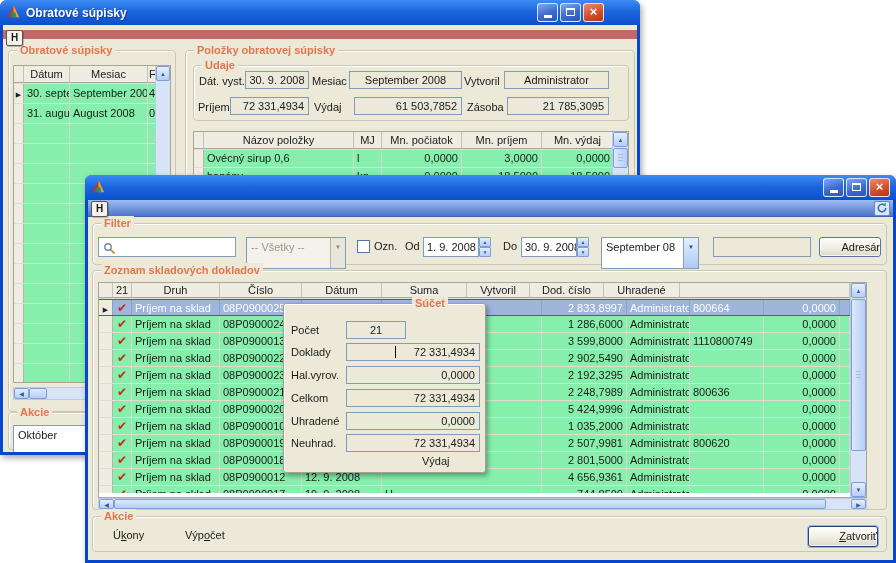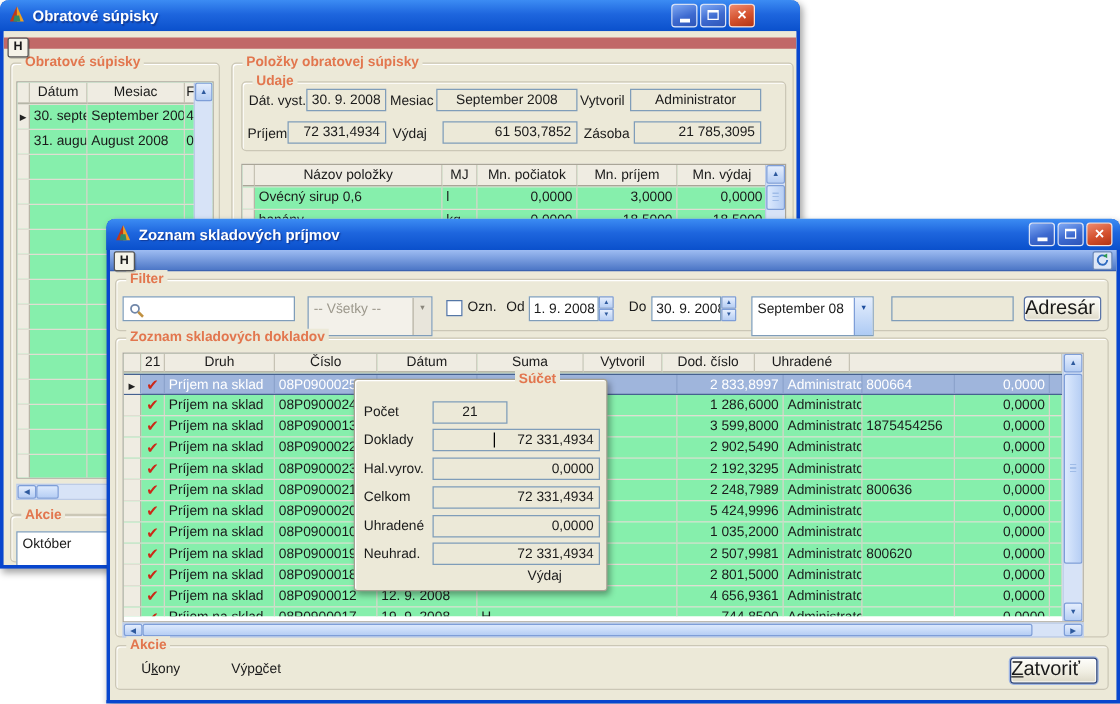--- a/index.html
+++ b/index.html
@@ -103,21 +103,21 @@
     font-size:11px;line-height:18px;padding:0 4px 0 4px;cursor:pointer;overflow:hidden;white-space:nowrap}
   .combo .drop{position:absolute;right:0;top:0;bottom:0;width:15px;
     background:linear-gradient(180deg,#E5EEFD,#AECBF4);border-left:1px solid #7E9ED8;
     color:#1E4E9E;font-size:6px;text-align:center;line-height:18px}
   .combo.disabled{background:#F3F1EA;color:#9C988C}
   .combo.disabled .drop{background:#E8E5DB;border-left-color:#B8B4A6;color:#8A867C}
   .spin{position:absolute;width:12px;height:20px;display:flex;flex-direction:column;gap:0}
   .spin .sbtn{flex:1;font-size:5px;line-height:8px;border-radius:1px}
   .checkbox{position:absolute;width:13px;height:13px;background:#fff;border:1px solid #5577A6;cursor:pointer}
   .pbtn{position:absolute;background:linear-gradient(180deg,#FEFEFB,#F0EEE2 55%,#DDD9C8);
-    border:1px solid #5A74A8;border-radius:3px;font-size:16px;text-align:left;height:20px;line-height:18px;
+    border:1px solid #5A74A8;border-radius:3px;font-size:11px;text-align:right;height:20px;line-height:18px;
     cursor:pointer;box-shadow:inset 0 0 0 1px rgba(255,255,255,.7)}
   .pbtn.default{border-color:#29427E;box-shadow:0 0 0 1px #9CB4E4,inset 0 0 0 1px rgba(255,255,255,.7)}
   .menu-label{position:absolute;font-size:11px;cursor:pointer}
   .search-icon{position:absolute;left:4px;top:4px}
 
   
   .popup{position:absolute;left:195px;top:103px;width:203px;height:170px;z-index:6;
     background:var(--window_bg,#ECE9D8);border:1px solid #A5A192;border-radius:3px;
     box-shadow:2px 3px 5px rgba(0,0,0,.35),inset 1px 1px 0 #fff}
   .popup .legend{left:128px}
@@ -337,21 +337,20 @@
 
   <div class="window fg-window">
     <div class="titlebar">
       <span>
         <svg width="15" height="15" viewBox="0 0 16 16">
             <polygon points="8,1 2,14 8,14" fill="#C03818"></polygon>
             <polygon points="8,1 14,14 8,14" fill="#F0A020"></polygon>
             <polygon points="6,9 10,9 11,14 5,14" fill="#2E8A6A"></polygon>
           </svg>
       </span>
-      <span class="title">Zoznam skladových príjmov</span>
       <span class="tb-btns">
         <span class="tb-btn">
             <span class="glyph-min"></span>
           </span>
         <span class="tb-btn">
             <span class="glyph-max"></span>
           </span>
         <span class="tb-btn close">×</span>
       </span>
     </div>
@@ -448,21 +447,21 @@
                 </div>
                 <div class="row dt-row">
                   <div class="cell mk dt-c0"><span class="marker"></span></div>
                   <div class="cell dt-c1"><span class="chk">✔</span></div>
                   <div class="cell dt-c2">Príjem na sklad</div>
                   <div class="cell dt-c3">08P0900013</div>
                   <div class="cell dt-c4"></div>
                   <div class="cell dt-c5"></div>
                   <div class="cell dt-c6">3 599,8000</div>
                   <div class="cell dt-c7">Administrator</div>
-                  <div class="cell dt-c8">1875454256</div>
+                  <div class="cell dt-c8">1110800749</div>
                   <div class="cell dt-c9">0,0000</div>
                   <div class="cell dt-c10"></div>
                 </div>
                 <div class="row dt-row">
                   <div class="cell mk dt-c0"><span class="marker"></span></div>
                   <div class="cell dt-c1"><span class="chk">✔</span></div>
                   <div class="cell dt-c2">Príjem na sklad</div>
                   <div class="cell dt-c3">08P0900022</div>
                   <div class="cell dt-c4"></div>
                   <div class="cell dt-c5"></div>

